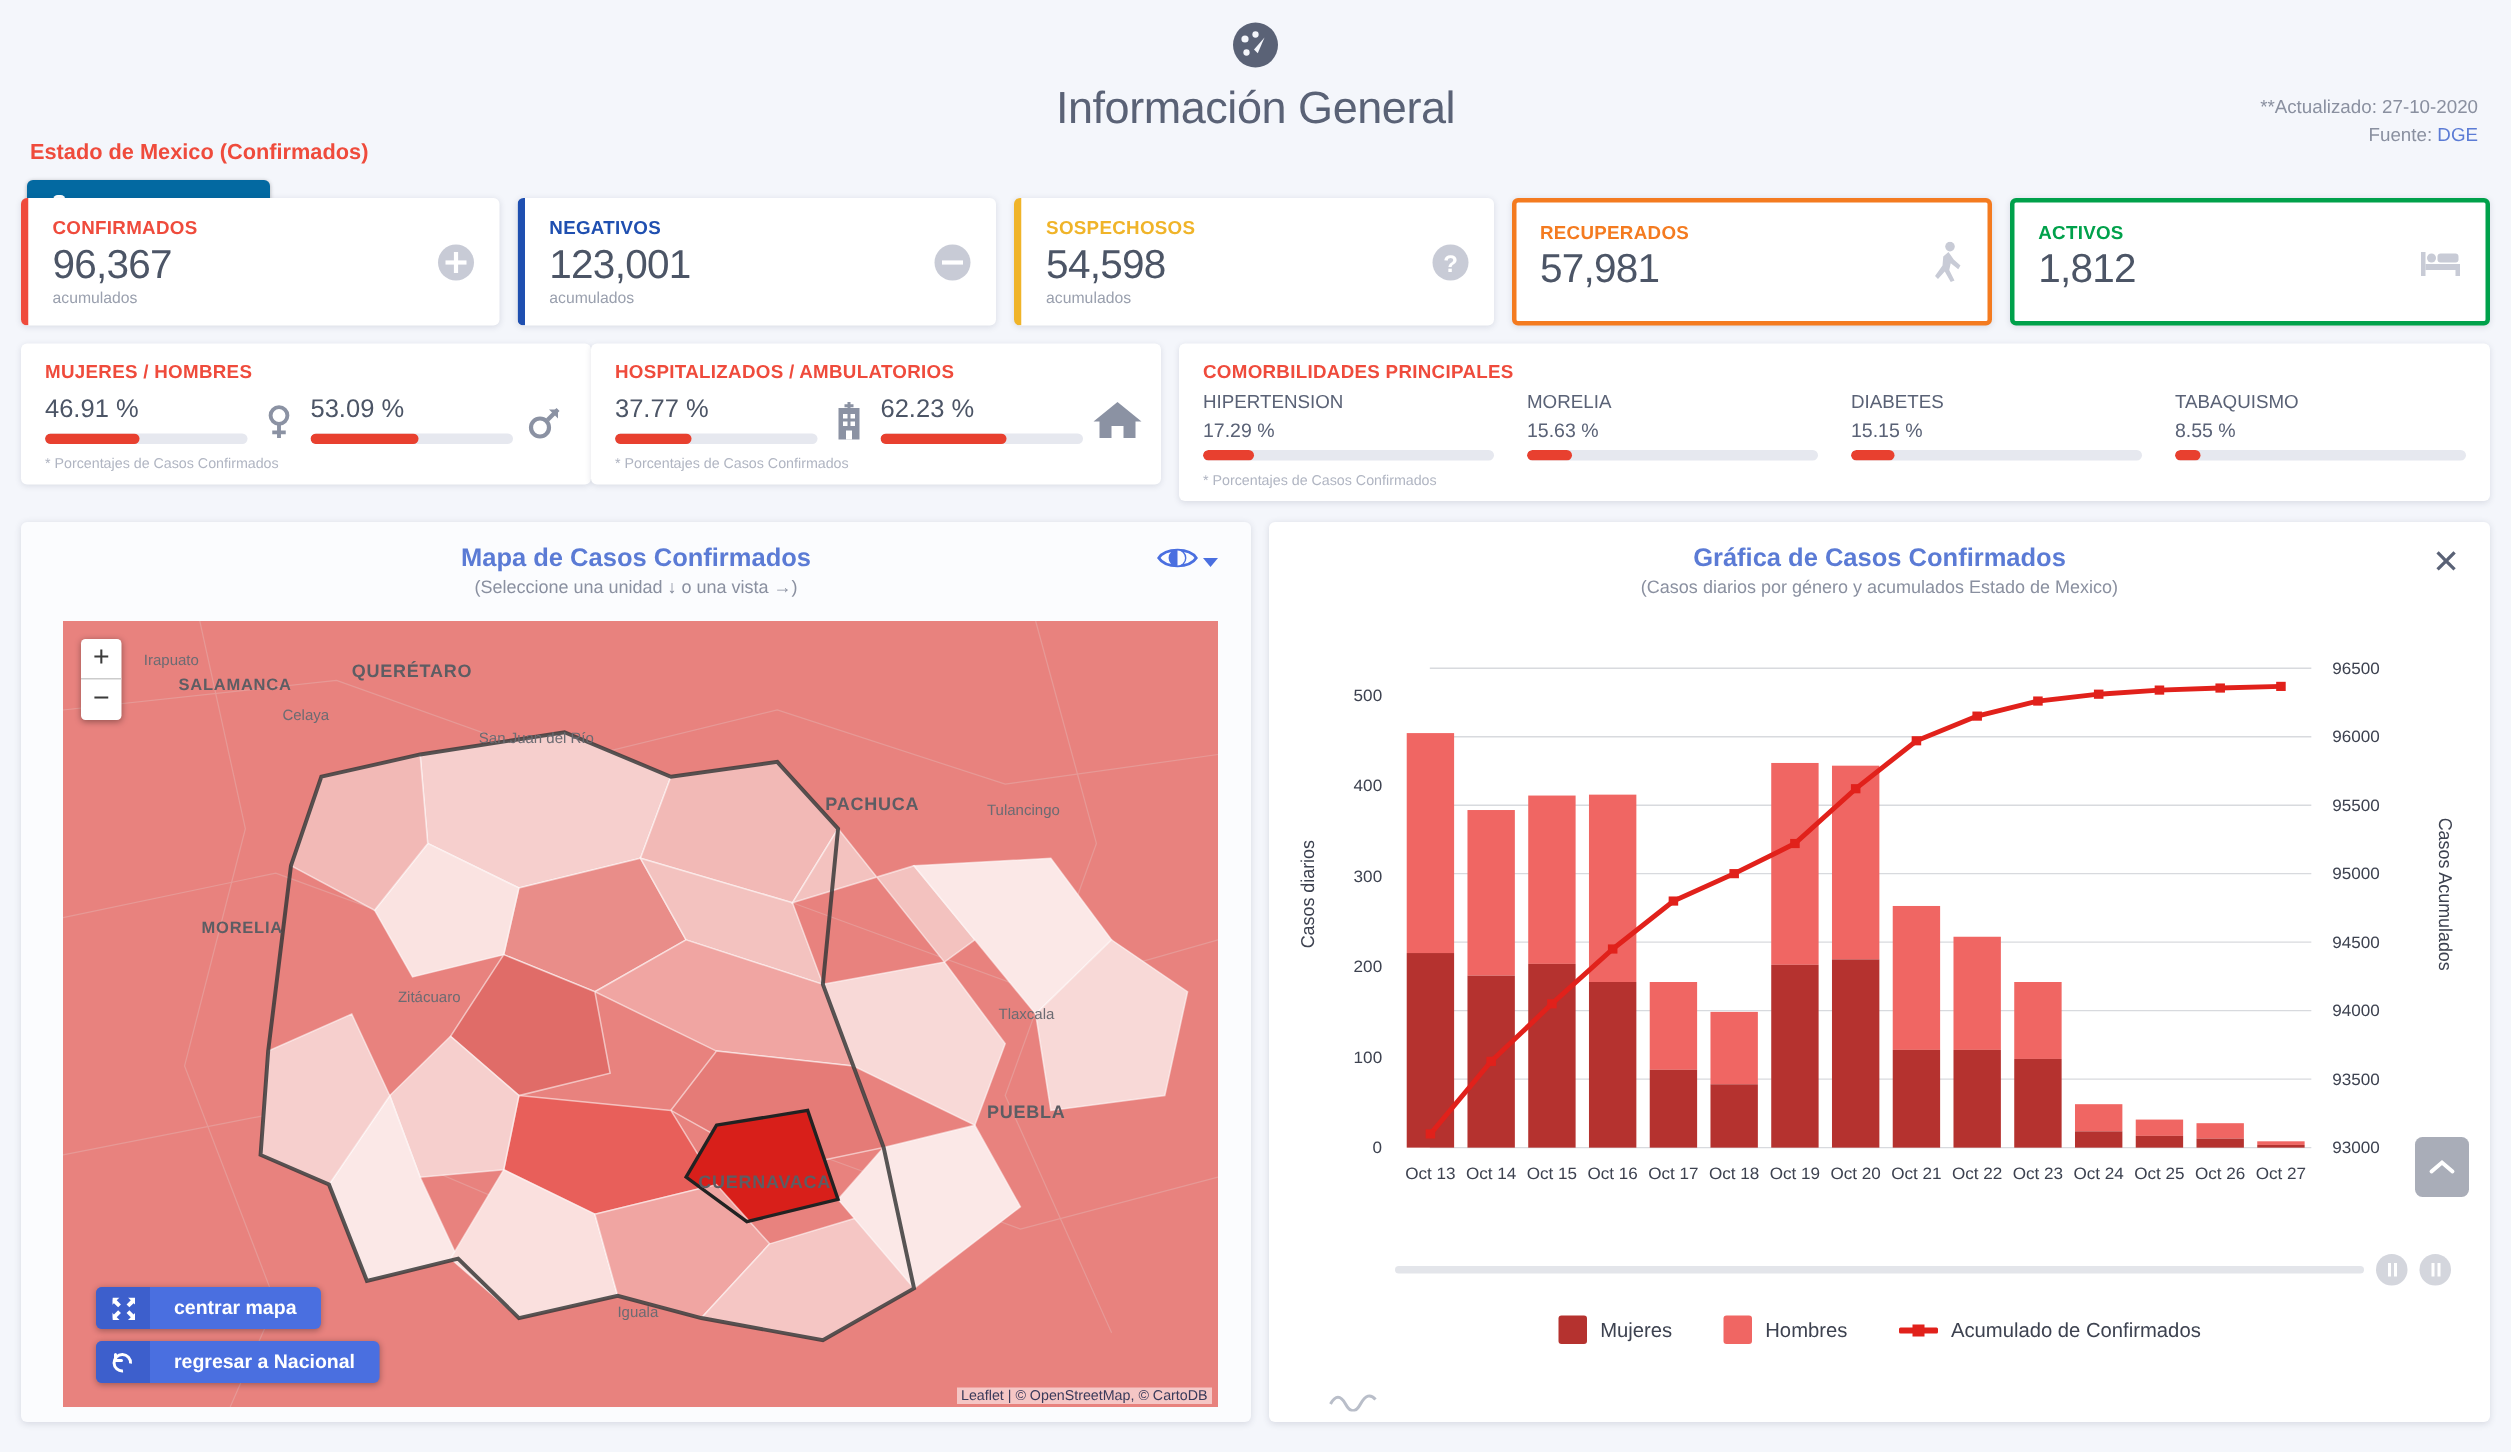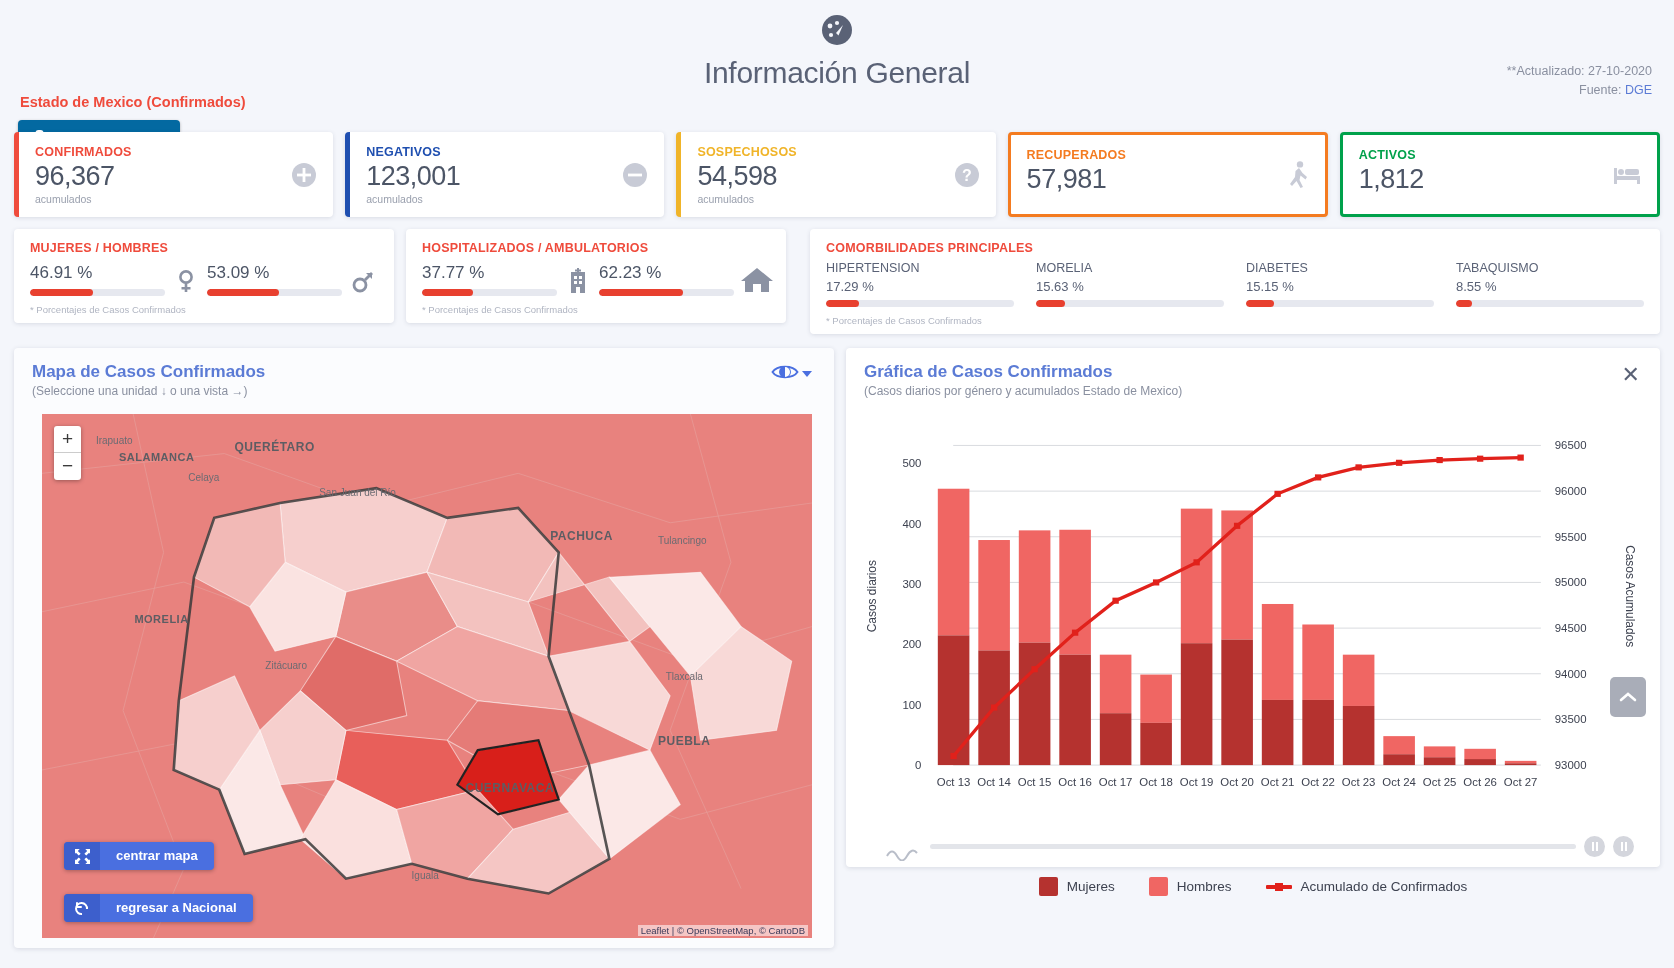--- a/index.html
+++ b/index.html
@@ -41,21 +41,21 @@
   }
   .stat-card.left-bar { border-left: 5px solid var(--ac); }
   .stat-card.full-bar { border: 3px solid var(--ac); }
   .stat-label { font-size: 12.5px; font-weight: 600; letter-spacing: .2px; color: var(--ac); }
   .stat-value { font-size: 27px; color: #4c5566; margin-top: 2px; font-weight: 400; letter-spacing: -.5px; }
   .stat-sub { font-size: 10.5px; color: #9aa0ae; margin-top: 1px; }
   .stat-icon { color: #c8cbd6; flex: none; align-self: center; }
   .stat-icon svg { display: block; }
 
   
-  .pct-row { display: flex; gap: 12px; padding: 12px 14px 0 14px; align-items: flex-start; }
+  .pct-row { display: flex; padding: 12px 14px 0 14px; align-items: flex-start; }
   .pct-card {
     background: #fff; border-radius: 4px; padding: 12px 16px 8px 16px;
     box-shadow: 0 1px 4px rgba(40,50,80,.13);
   }
   .pct-card.gender { width: 380px; }
   .pct-card.hosp { width: 380px; }
   .pct-card.comorb { flex: 1; margin-left: 12px; }
   .pct-title { font-size: 12.5px; font-weight: 600; color: #ef4b3c; letter-spacing: .2px; }
   .pct-pairs { display: flex; align-items: flex-end; gap: 6px; margin-top: 8px; }
   .pct-unit { flex: 1; }
@@ -67,22 +67,22 @@
   .pct-foot { font-size: 9.5px; color: #b0b5c2; margin-top: 8px; }
   .comorb-grid { display: flex; gap: 22px; margin-top: 6px; }
   .comorb-item { flex: 1; }
   .comorb-name { font-size: 12.5px; color: #5a6276; }
   .comorb-val { font-size: 13px; color: #5a6276; margin-top: 4px; }
 
   
   .panels { display: flex; gap: 12px; padding: 14px 14px 0 14px; }
   .panel { background: #fbfcfe; border-radius: 4px; box-shadow: 0 1px 5px rgba(40,50,80,.14); position: relative; }
   .panel-map { width: 820px; height: 600px; }
-  .panel-chart { flex: 1; height: 519px; background: #fff; }
-  .panel-head { padding: 14px 18px 8px 18px; position: relative; }
+  .panel-chart { flex: 1; height: 600px; background: #fff; }
+  .panel-head { padding: 14px 18px 8px 18px; position: relative; text-align: center; }
   .panel-title { font-size: 17px; color: #5b7bd5; font-weight: 700; }
   .panel-sub { font-size: 12px; color: #8a90a0; margin-top: 2px; }
   .eye-btn { position: absolute; right: 22px; top: 14px; display: flex; align-items: center; gap: 3px; cursor: pointer; }
   .eye-btn svg { color: #4a6fe0; }
   .caret { width: 0; height: 0; border-left: 5px solid transparent; border-right: 5px solid transparent; border-top: 6px solid #4a6fe0; }
   .close-x { position: absolute; right: 20px; top: 16px; font-size: 22px; color: #5a6276; cursor: pointer; line-height: 1; font-weight: 300; }
 
   
   .map-area { position: absolute; left: 28px; right: 22px; top: 66px; bottom: 10px; overflow: hidden; background: #e8827e; }
   .map-svg { position: absolute; inset: 0; width: 100%; height: 100%; }
@@ -409,21 +409,21 @@
           <div style="position: absolute; left: 80%; top: 61%; font-size: 12px; white-space: nowrap; font-weight: 700; letter-spacing: 0.5px; color: rgb(93, 93, 99);">PUEBLA</div>
           <div style="position: absolute; left: 55%; top: 70%; font-size: 12px; white-space: nowrap; font-weight: 700; letter-spacing: 0.5px; color: rgb(93, 93, 99);">CUERNAVACA</div>
           <div style="position: absolute; left: 48%; top: 87%; font-size: 10px; color: rgb(107, 107, 114); white-space: nowrap; font-style: normal;">Iguala</div>
         </div>
 
       <div class="zoom-ctl">
         <div>+</div>
         <div>−</div>
       </div>
 
-      <div class="map-btn" style="bottom:68px">
+      <div class="map-btn" style="bottom:52px">
         <span class="ic">
           <svg width="15" height="15" viewBox="0 0 16 16" fill="currentColor">
             <path d="M0 0 h5 l-2 2 3 3 -2 2 -3-3 -2 2z"></path>
               <path d="M16 0 h-5 l2 2 -3 3 2 2 3-3 2 2z"></path>
             <path d="M0 16 h5 l-2-2 3-3 -2-2 -3 3 -2-2z"></path>
               <path d="M16 16 h-5 l2-2 -3-3 2-2 3 3 2-2z"></path>
           </svg>
         </span>
         <span class="tx">centrar mapa</span>
       </div>

